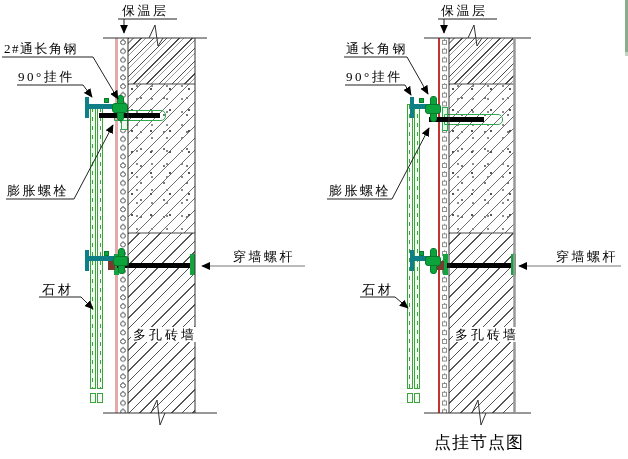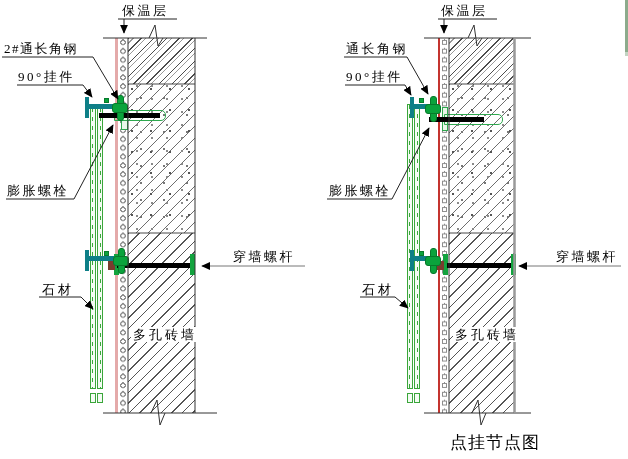--- a/index.html
+++ b/index.html
@@ -210,17 +210,17 @@
   <div class="wall-lbl" style="left:131px;top:327px;">多孔砖墙</div>
   <div class="lbl" style="left:233px;top:250px;">穿墙螺杆</div>
 
   <div class="lbl" style="left:441px;top:4px;">保温层</div>
   <div class="lbl" style="left:346px;top:42px;">通长角钢</div>
   <div class="lbl" style="left:346px;top:70px;">90°挂件</div>
   <div class="lbl" style="left:329px;top:184px;">膨胀螺栓</div>
   <div class="lbl wide" style="left:362px;top:283px;">石材</div>
   <div class="wall-lbl" style="left:453px;top:327px;">多孔砖墙</div>
   <div class="lbl" style="left:556px;top:250px;">穿墙螺杆</div>
-  <div class="caption" style="left:450px;top:433px;">点挂节点图</div>
+  <div class="caption" style="left:434px;top:433px;">点挂节点图</div>
 
   <div class="accent-bar"></div>
   <div class="accent-tail"></div>
 </div>
 
 </body></html>

